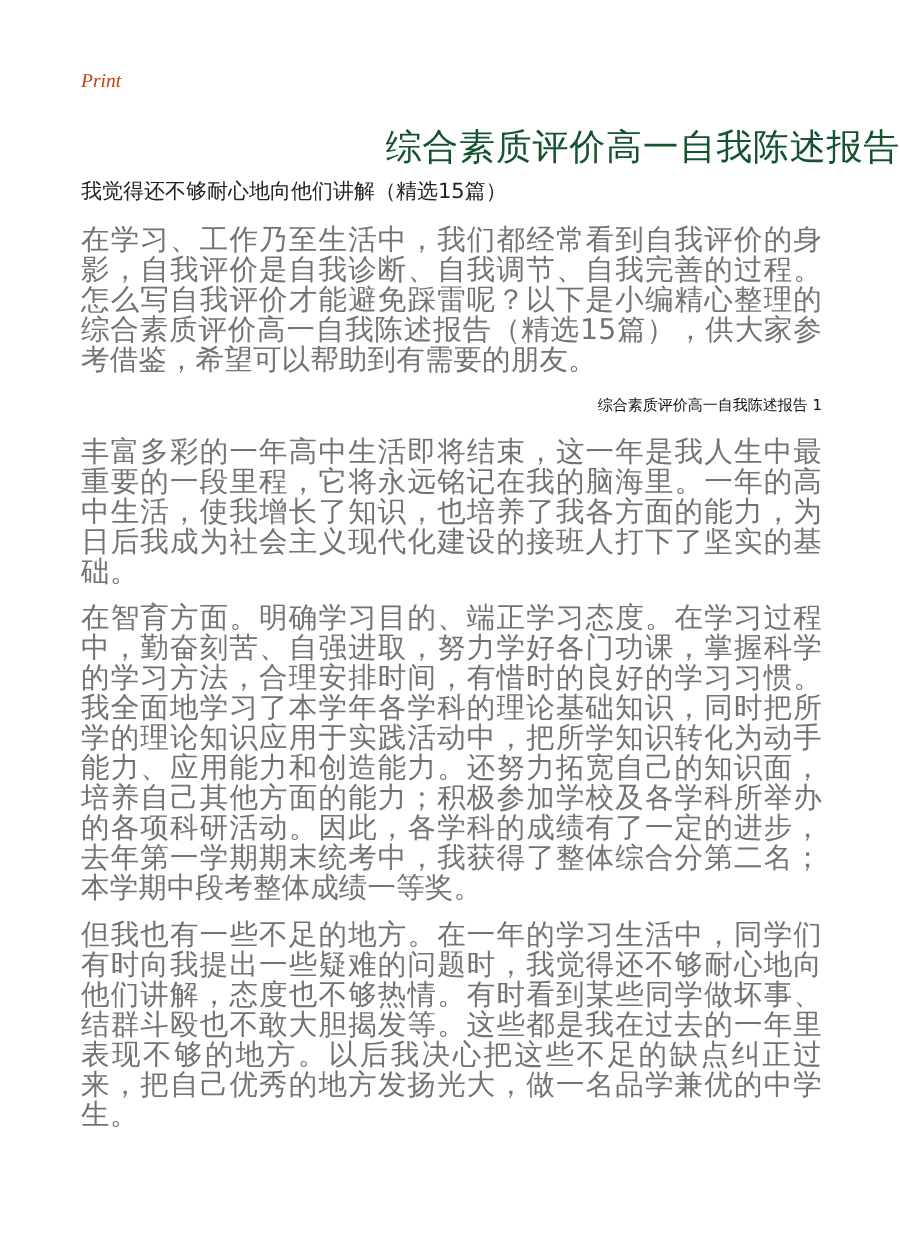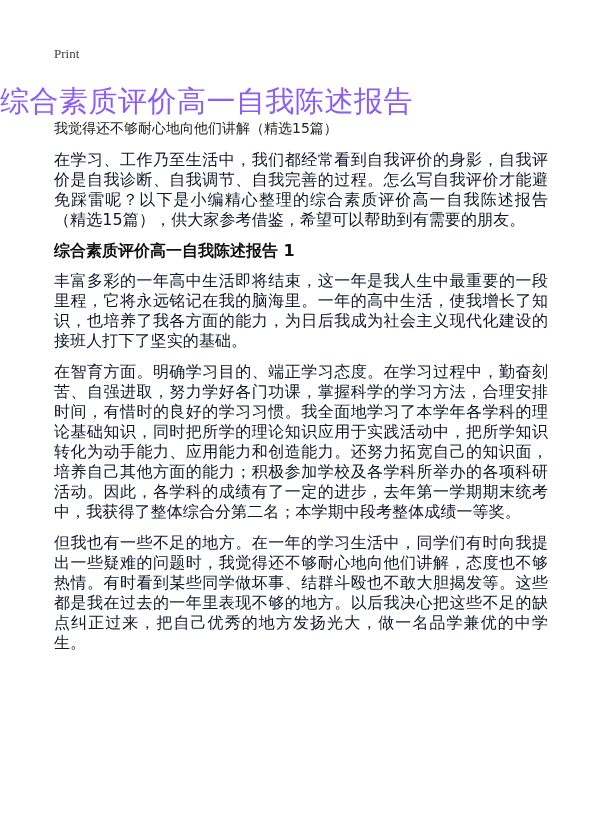--- a/index.html
+++ b/index.html
@@ -5,30 +5,30 @@
   html, body { margin: 0; padding: 0; background: #ffffff; }
   body {
     width: 600px; height: 828px; overflow: hidden; position: relative;
     font-family: "DejaVu Sans", "Liberation Sans", sans-serif;
     color: #1a1a1a;
   }
   .page { position: absolute; left: 0; top: 0; width: 600px; height: 828px; background: #fff; }
   .print-label {
     position: absolute; left: 54px; top: 46px;
     font-family: "Liberation Serif", "DejaVu Serif", serif;
-    font-size: 13px; color: #404040;
+    font-size: 13px; color: #c2410c; font-style: italic;
   }
   .doc-title {
-    position: absolute; left: 0; width: 600px; top: 82px; text-align: left;
-    font-size: 29px; font-weight: normal; color: #8b5cf6; margin: 0; letter-spacing: 0.5px;
+    position: absolute; left: 0; width: 600px; top: 82px; text-align: right;
+    font-size: 24px; font-weight: normal; color: #14532d; margin: 0; letter-spacing: 0.5px;
   }
   .content { position: absolute; left: 54px; width: 494px; top: 118px; }
   .subtitle { font-size: 14px; line-height: 20px; margin: 0 0 12px 0; color: #222; }
-  p.para { font-size: 16px; line-height: 20px; margin: 0 0 11px 0; color: #0f172a; text-align: justify; letter-spacing: 0.1px; }
-  .section-heading { font-size: 16px; line-height: 20px; font-weight: bold; margin: 0 0 10px 0; color: #111; }
+  p.para { font-size: 19px; line-height: 20px; margin: 0 0 11px 0; color: #737373; text-align: justify; letter-spacing: 0.1px; }
+  .section-heading { font-size: 10px; line-height: 20px; font-weight: normal; margin: 0 0 10px 0; color: #111; text-align: right; }
 </style>
 </head>
 <body>
 
 <div class="page">
   <div class="print-label">Print</div>
   <h1 class="doc-title">综合素质评价高一自我陈述报告</h1>
   <div class="content">
     <div class="subtitle">我觉得还不够耐心地向他们讲解（精选15篇）</div>
     <p class="para">在学习、工作乃至生活中，我们都经常看到自我评价的身影，自我评价是自我诊断、自我调节、自我完善的过程。怎么写自我评价才能避免踩雷呢？以下是小编精心整理的综合素质评价高一自我陈述报告（精选15篇），供大家参考借鉴，希望可以帮助到有需要的朋友。</p>

